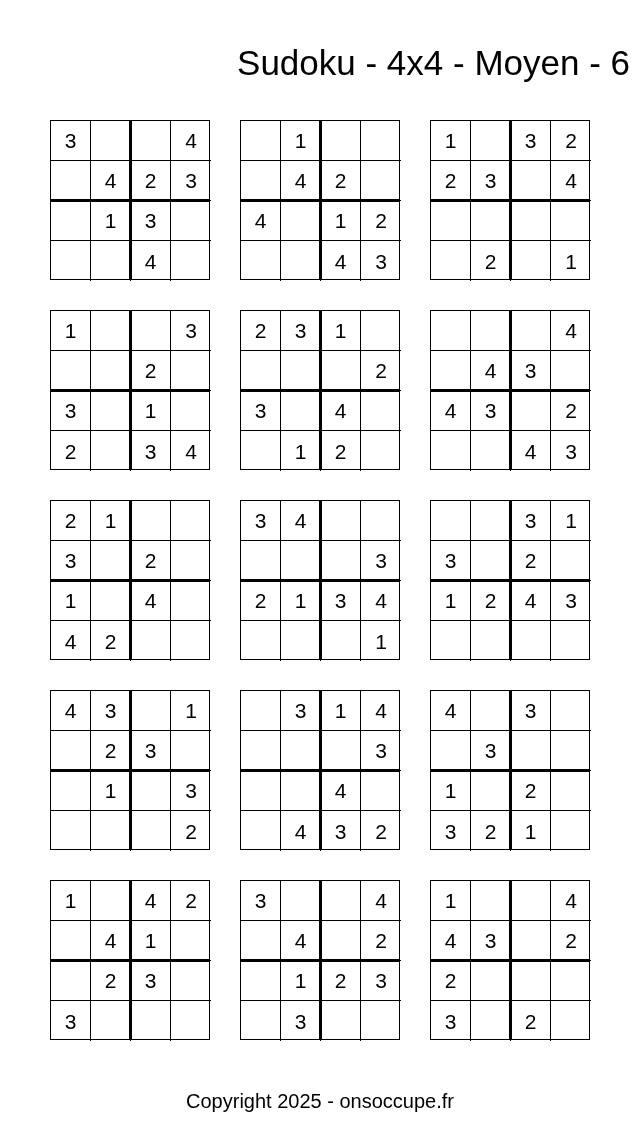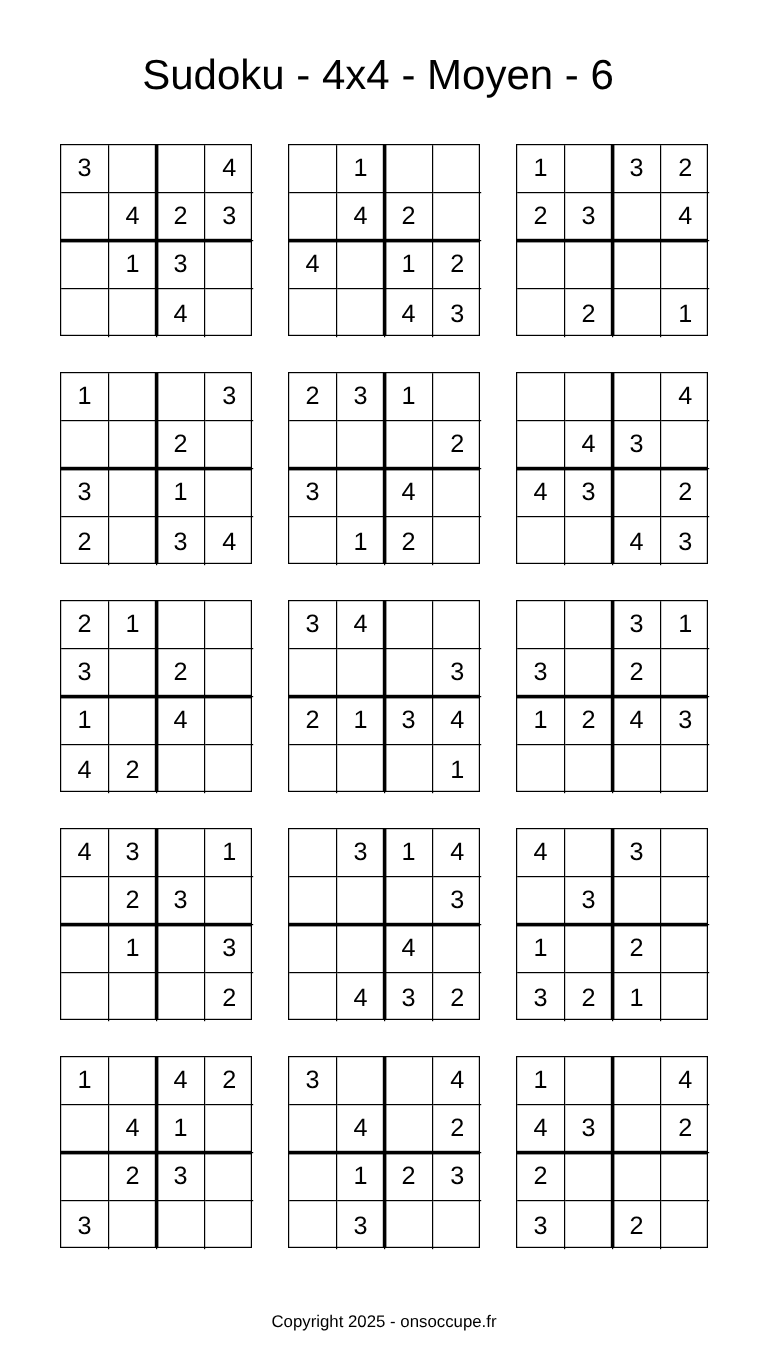--- a/index.html
+++ b/index.html
@@ -1,31 +1,31 @@
 <!DOCTYPE html>
 <html><head>
   <meta charset="utf-8">
   <style>
     html, body { margin: 0; padding: 0; background: #ffffff; }
     body { width: 640px; height: 1130px; position: relative; overflow: hidden;
            font-family: "Liberation Sans", sans-serif; color: #000; }
-    .title { position: absolute; left: 0; top: 40px; width: 630px; text-align: center;
+    .title { position: absolute; left: 0; top: 40px; width: 630px; text-align: right;
              font-size: 35px; line-height: 46px; }
     .grid { position: absolute; width: 160px; height: 160px; box-sizing: border-box;
             border: 1px solid #000; display: grid;
             grid-template-columns: repeat(4, 40px); grid-template-rows: repeat(4, 40px); }
     .cell { box-sizing: border-box; border-right: 1px solid #000; border-bottom: 1px solid #000;
             display: flex; align-items: center; justify-content: center;
             font-size: 21px; line-height: 1; }
     .cell.c3 { border-right: none; }
     .cell.r3 { border-bottom: none; }
     .vline { position: absolute; left: 78px; top: -1px; width: 3px; height: 160px; background: #000; }
     .hline { position: absolute; top: 78px; left: -1px; height: 3px; width: 160px; background: #000; }
     .footer { position: absolute; left: 0; top: 1092px; width: 640px; text-align: center;
-              font-size: 14px; line-height: 18px; }
+              font-size: 20px; line-height: 18px; }
   </style>
 </head>
 <body>
 
 <div class="title">Sudoku - 4x4 - Moyen - 6</div>
 
 <div id="grids">
     <div class="grid" style="left: 50px; top: 120px;">
       <div class="cell">3</div>
       <div class="cell"></div>

